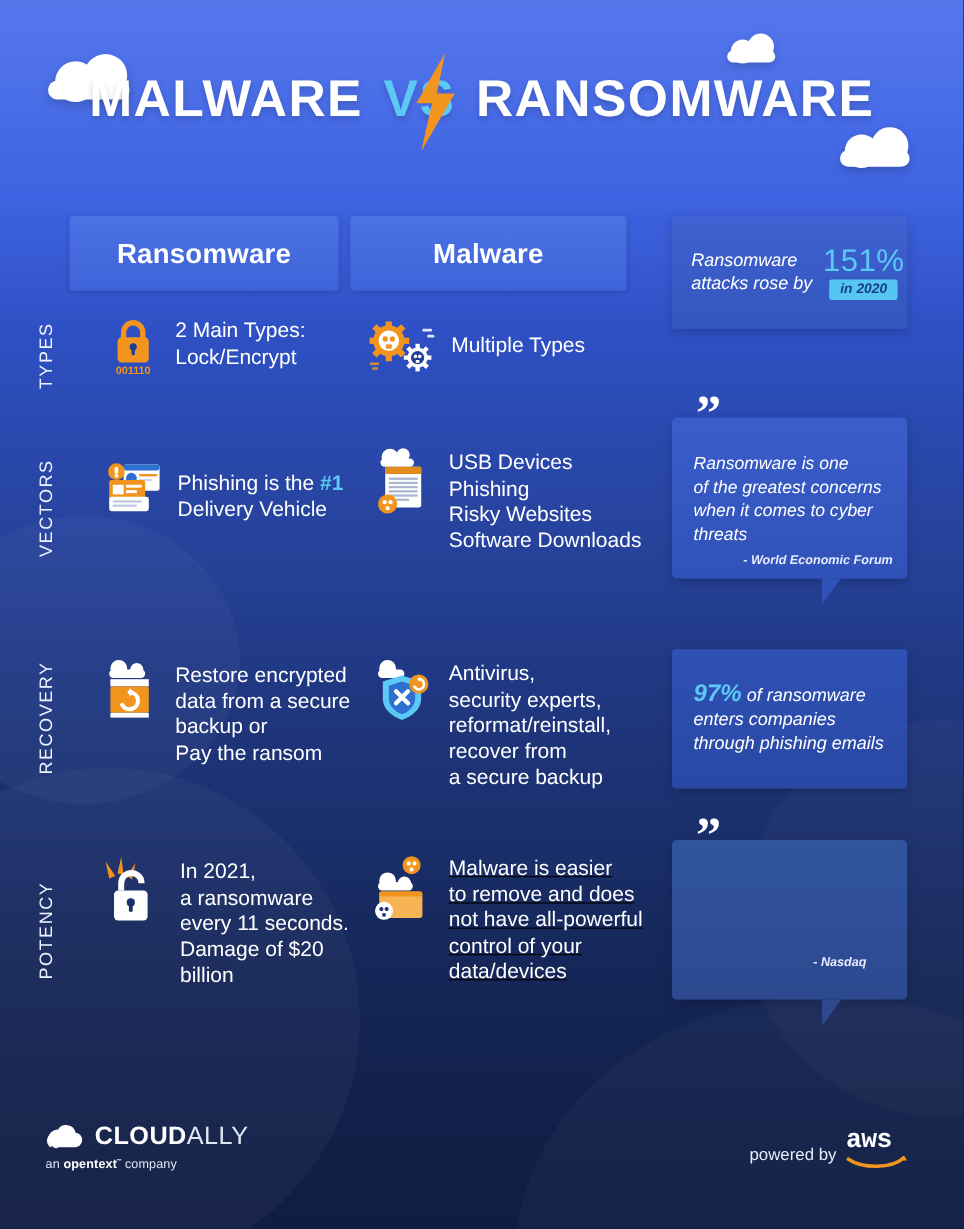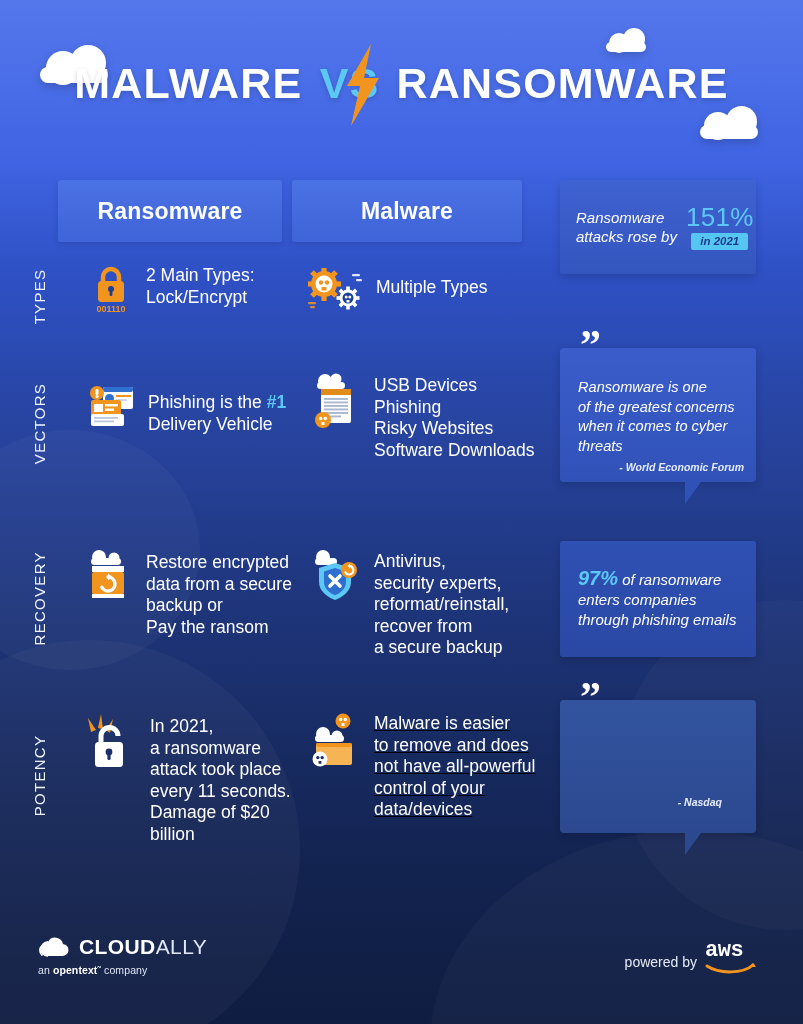--- a/index.html
+++ b/index.html
@@ -351,21 +351,20 @@
         </g>
         <path d="M21 30 v-6 a8.5 8.5 0 0 1 17 0" fill="none" stroke="#fff" stroke-width="5"></path>
         <rect x="15" y="30" width="28" height="25" rx="3.5" fill="#fff"></rect>
         <circle cx="29" cy="40" r="3.4" fill="#1a2f6b"></circle>
         <rect x="27.4" y="41" width="3.2" height="7" rx="1.5" fill="#1a2f6b"></rect>
       </svg>
     </div>
     <div class="txt" style="margin-left:14px;padding-top:4px;">
       <div>In 2021,</div>
       <div>a ransomware</div>
-      <div>attack took place</div>
       <div>every 11 seconds.</div>
       <div>Damage of $20 billion</div>
     </div>
   </div>
 
   <div class="cell" style="left:310px;top:710px;width:235px;text-decoration:underline;">
     <div class="icon" style="width:52px;height:62px;">
       <svg viewBox="0 0 52 62" width="52" height="62">
         <circle cx="33" cy="11" r="7.5" fill="#f2951f"></circle>
         <circle cx="30.6" cy="9.5" r="1.7" fill="#fff"></circle>
@@ -394,21 +393,21 @@
   </div>
 
   <div class="card statcard" id="card-151">
     <div style="padding-left:16px;display:flex;align-items:center;width:100%;">
       <div class="rose" style="flex:0 0 auto;">
         <div>Ransomware</div>
         <div>attacks rose by</div>
       </div>
       <div style="margin-left:9px;text-align:center;">
         <div class="pct">151%</div>
-        <div class="badge">in 2021</div>
+        <div class="badge">in 2020</div>
       </div>
     </div>
   </div>
 
   <div class="card bubble" id="card-wef">
     <div class="qmark" style="left:20px;top:-18px;">”</div>
     <div class="quotetext" style="padding:30px 14px 0 18px;">
       <div>Ransomware is one</div>
       <div>of the greatest concerns</div>
       <div>when it comes to cyber</div>

